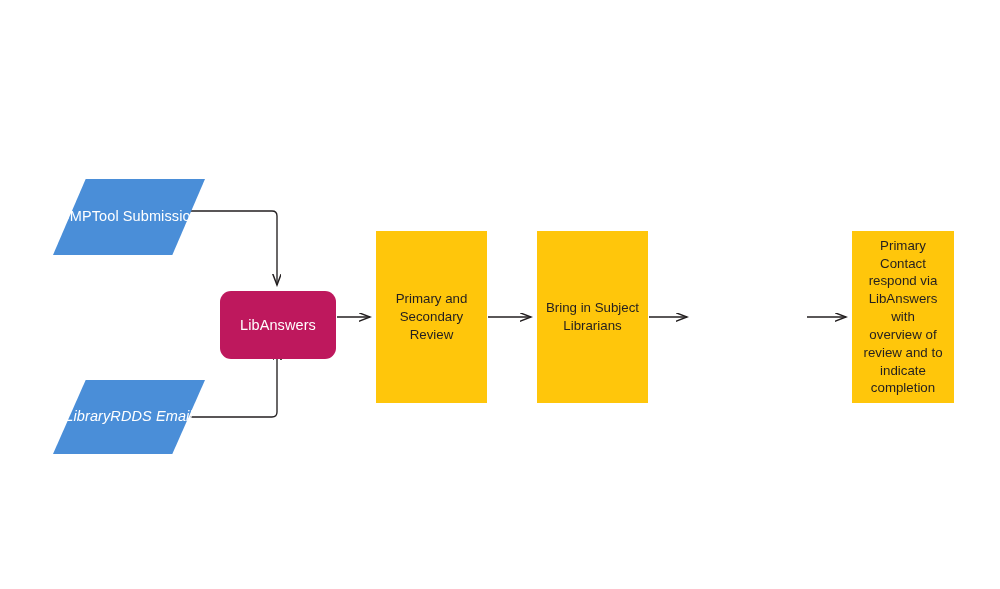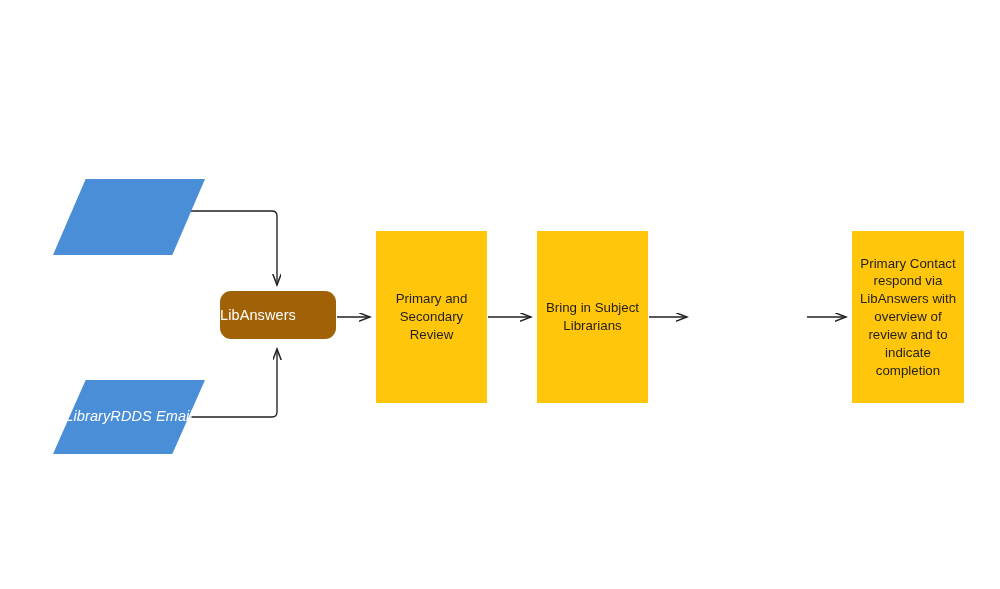--- a/index.html
+++ b/index.html
@@ -54,25 +54,26 @@
     width: 152px;
     height: 74px;
     font-style: italic;
   }
   
   #node-libanswers {
     position: absolute;
     left: 220px;
     top: 291px;
     width: 116px;
-    height: 48px;
-    background: #a16207;
+    height: 68px;
+    background: #be185d;
     border-radius: 11px;
     display: flex;
     align-items: center;
+    justify-content: center;
     color: #ffffff;
     font-size: 14.5px;
     letter-spacing: 0.1px;
     box-sizing: border-box;
   }
   
   .proc {
     position: absolute;
     top: 231px;
     height: 172px;
@@ -86,21 +87,21 @@
     color: #231f20;
     font-size: 13.3px;
     line-height: 1.34;
     text-align: center;
     padding: 0 7px;
     white-space: pre-line;
   }
   #proc-1 { left: 376px; width: 111px; }
   #proc-2 { left: 537px; width: 111px; }
   #proc-3 { left: 693px; width: 113px; }
-  #proc-4 { left: 852px; width: 112px; }
+  #proc-4 { left: 852px; width: 102px; }
 
   
   #connectors {
     position: absolute;
     left: 0;
     top: 0;
     width: 1000px;
     height: 589px;
     pointer-events: none;
   }
@@ -128,20 +129,22 @@
 
     <path d="M488,317 L531,317" fill="none" stroke="#231f20" stroke-width="1.35" marker-end="url(#arrow-r)"></path>
 
     <path d="M649,317 L687,317" fill="none" stroke="#231f20" stroke-width="1.35" marker-end="url(#arrow-r)"></path>
 
     <path d="M807,317 L846,317" fill="none" stroke="#231f20" stroke-width="1.35" marker-end="url(#arrow-r)"></path>
   </svg>
 
   <div class="para" id="para-dmptool">
     <span class="para-shape"></span>
+    <span class="para-label">DMPTool
+Submission</span>
   </div>
 
   <div class="para" id="para-email">
     <span class="para-shape"></span>
     <span class="para-label">LibraryRDDS
 Email</span>
   </div>
 
   <div id="node-libanswers">
     <span>LibAnswers</span>

